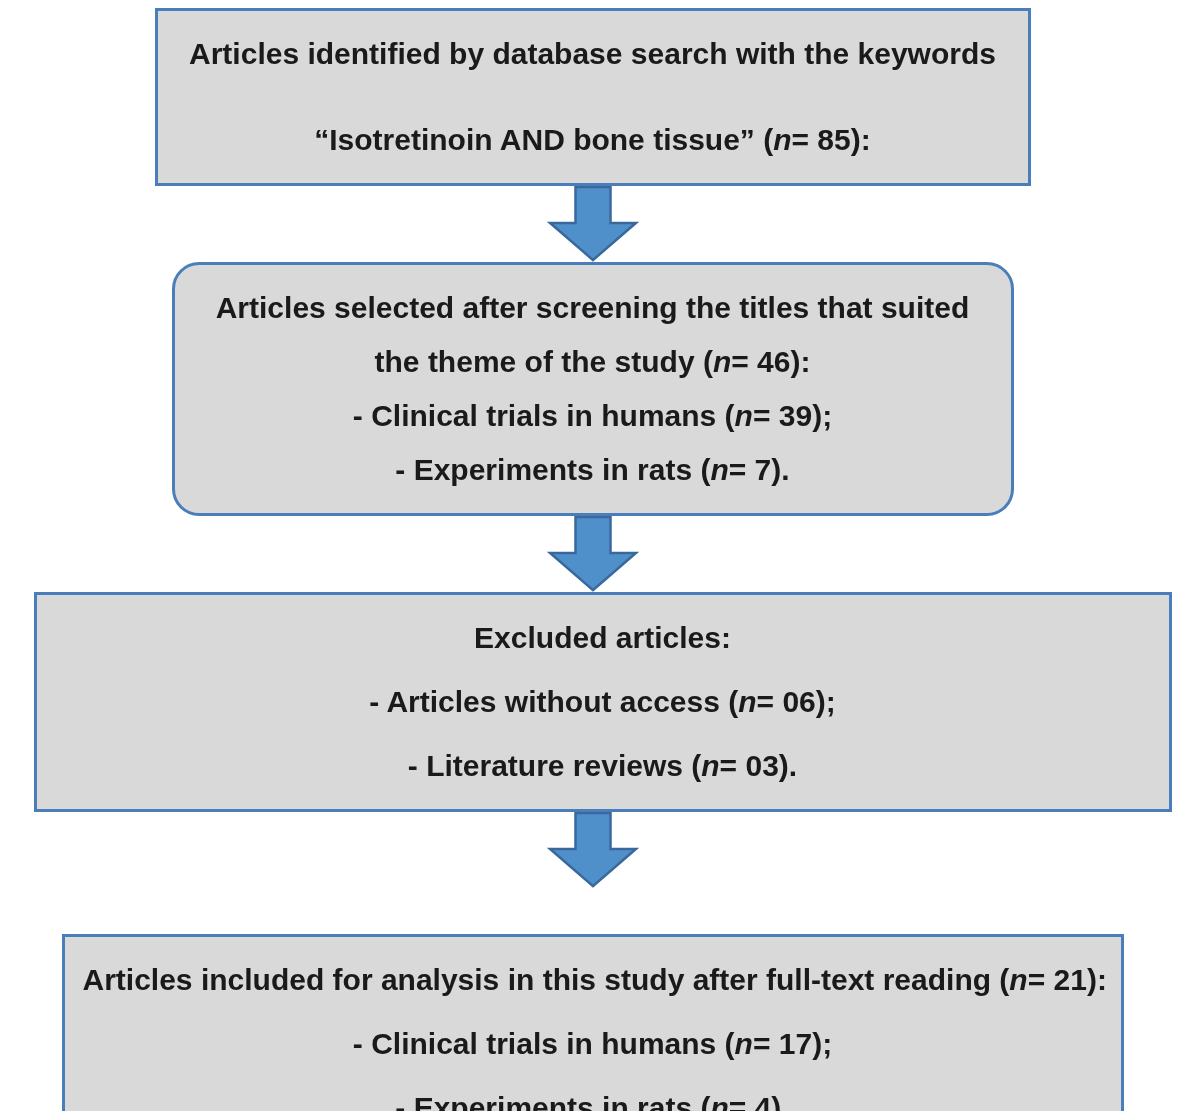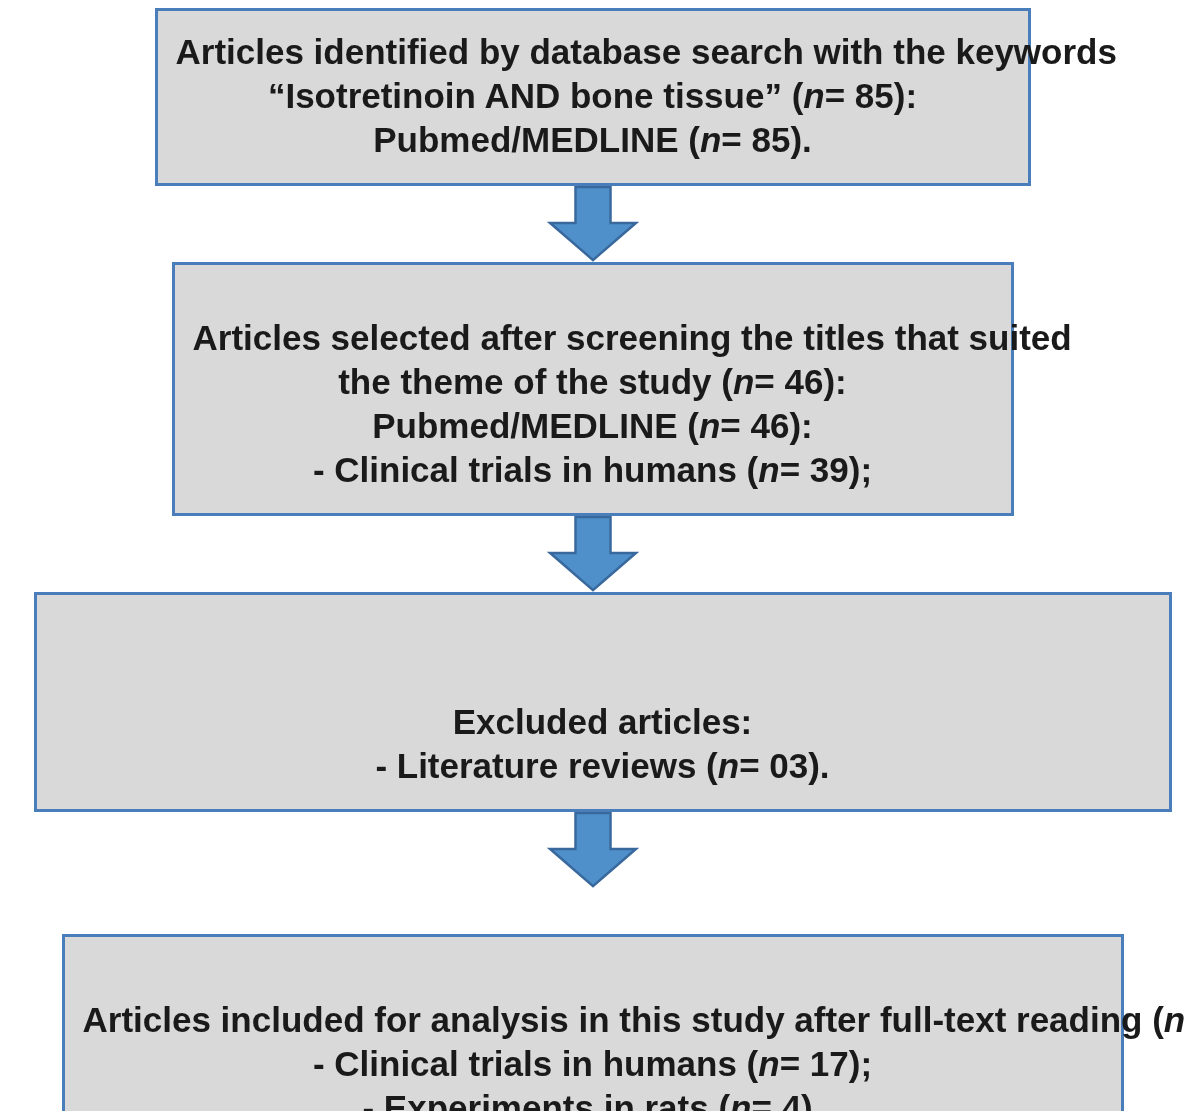--- a/index.html
+++ b/index.html
@@ -22,32 +22,32 @@
     display: flex;
     flex-direction: column;
     align-items: center;
     overflow: hidden;
   }
   .box {
     background: var(--box-fill);
     border: 3px solid var(--box-border);
     color: var(--text-color);
     font-weight: bold;
-    font-size: 35px;
+    font-size: 30px;
     line-height: 44px;
     text-align: center;
     padding: 21px 18px;
     display: flex;
     flex-direction: column;
-    justify-content: flex-end;
+    justify-content: space-between;
   }
   .box .line { white-space: nowrap; }
   .box .line i { font-style: italic; }
   .box1 { width: 876px; min-height: 178px; }
-  .box2 { width: 842px; min-height: 254px; }
+  .box2 { width: 842px; min-height: 254px; border-radius: 27px; }
   .box3 { width: 1138px; min-height: 220px; margin-left: 20px; }
   .box4 { width: 1062px; min-height: 220px; margin-top: 46px; }
   .arrow {
     display: block;
     width: 92px;
     height: 76px;
     flex: 0 0 auto;
   }
   .arrow polygon {
     fill: var(--arrow-fill);
@@ -57,40 +57,40 @@
   }
 </style>
 </head>
 <body>
 
 <div class="page">
 
   <div class="box box1">
     <div class="line">Articles identified by database search with the keywords</div>
     <div class="line">“Isotretinoin AND bone tissue” (<i>n</i>= 85):</div>
-    <div class="line">Pubmed/MEDLINE (<i>n</i>= 85).</div>
   </div>
 
   <svg class="arrow" viewBox="0 0 92 78" aria-hidden="true">
     <polygon points="28,1 64,1 64,38 90,38 46,76 2,38 28,38"></polygon>
   </svg>
 
   <div class="box box2">
     <div class="line">Articles selected after screening the titles that suited</div>
     <div class="line">the theme of the study (<i>n</i>= 46):</div>
-    <div class="line">Pubmed/MEDLINE (<i>n</i>= 46):</div>
     <div class="line">- Clinical trials in humans (<i>n</i>= 39);</div>
+    <div class="line">- Experiments in rats (<i>n</i>= 7).</div>
   </div>
 
   <svg class="arrow" viewBox="0 0 92 78" aria-hidden="true">
     <polygon points="28,1 64,1 64,38 90,38 46,76 2,38 28,38"></polygon>
   </svg>
 
   <div class="box box3">
     <div class="line">Excluded articles:</div>
+    <div class="line">- Articles without access (<i>n</i>= 06);</div>
     <div class="line">- Literature reviews (<i>n</i>= 03).</div>
   </div>
 
   <svg class="arrow" viewBox="0 0 92 78" aria-hidden="true">
     <polygon points="28,1 64,1 64,38 90,38 46,76 2,38 28,38"></polygon>
   </svg>
 
   <div class="box box4">
     <div class="line">Articles included for analysis in this study after full-text reading (<i>n</i>= 21):</div>
     <div class="line">- Clinical trials in humans (<i>n</i>= 17);</div>

